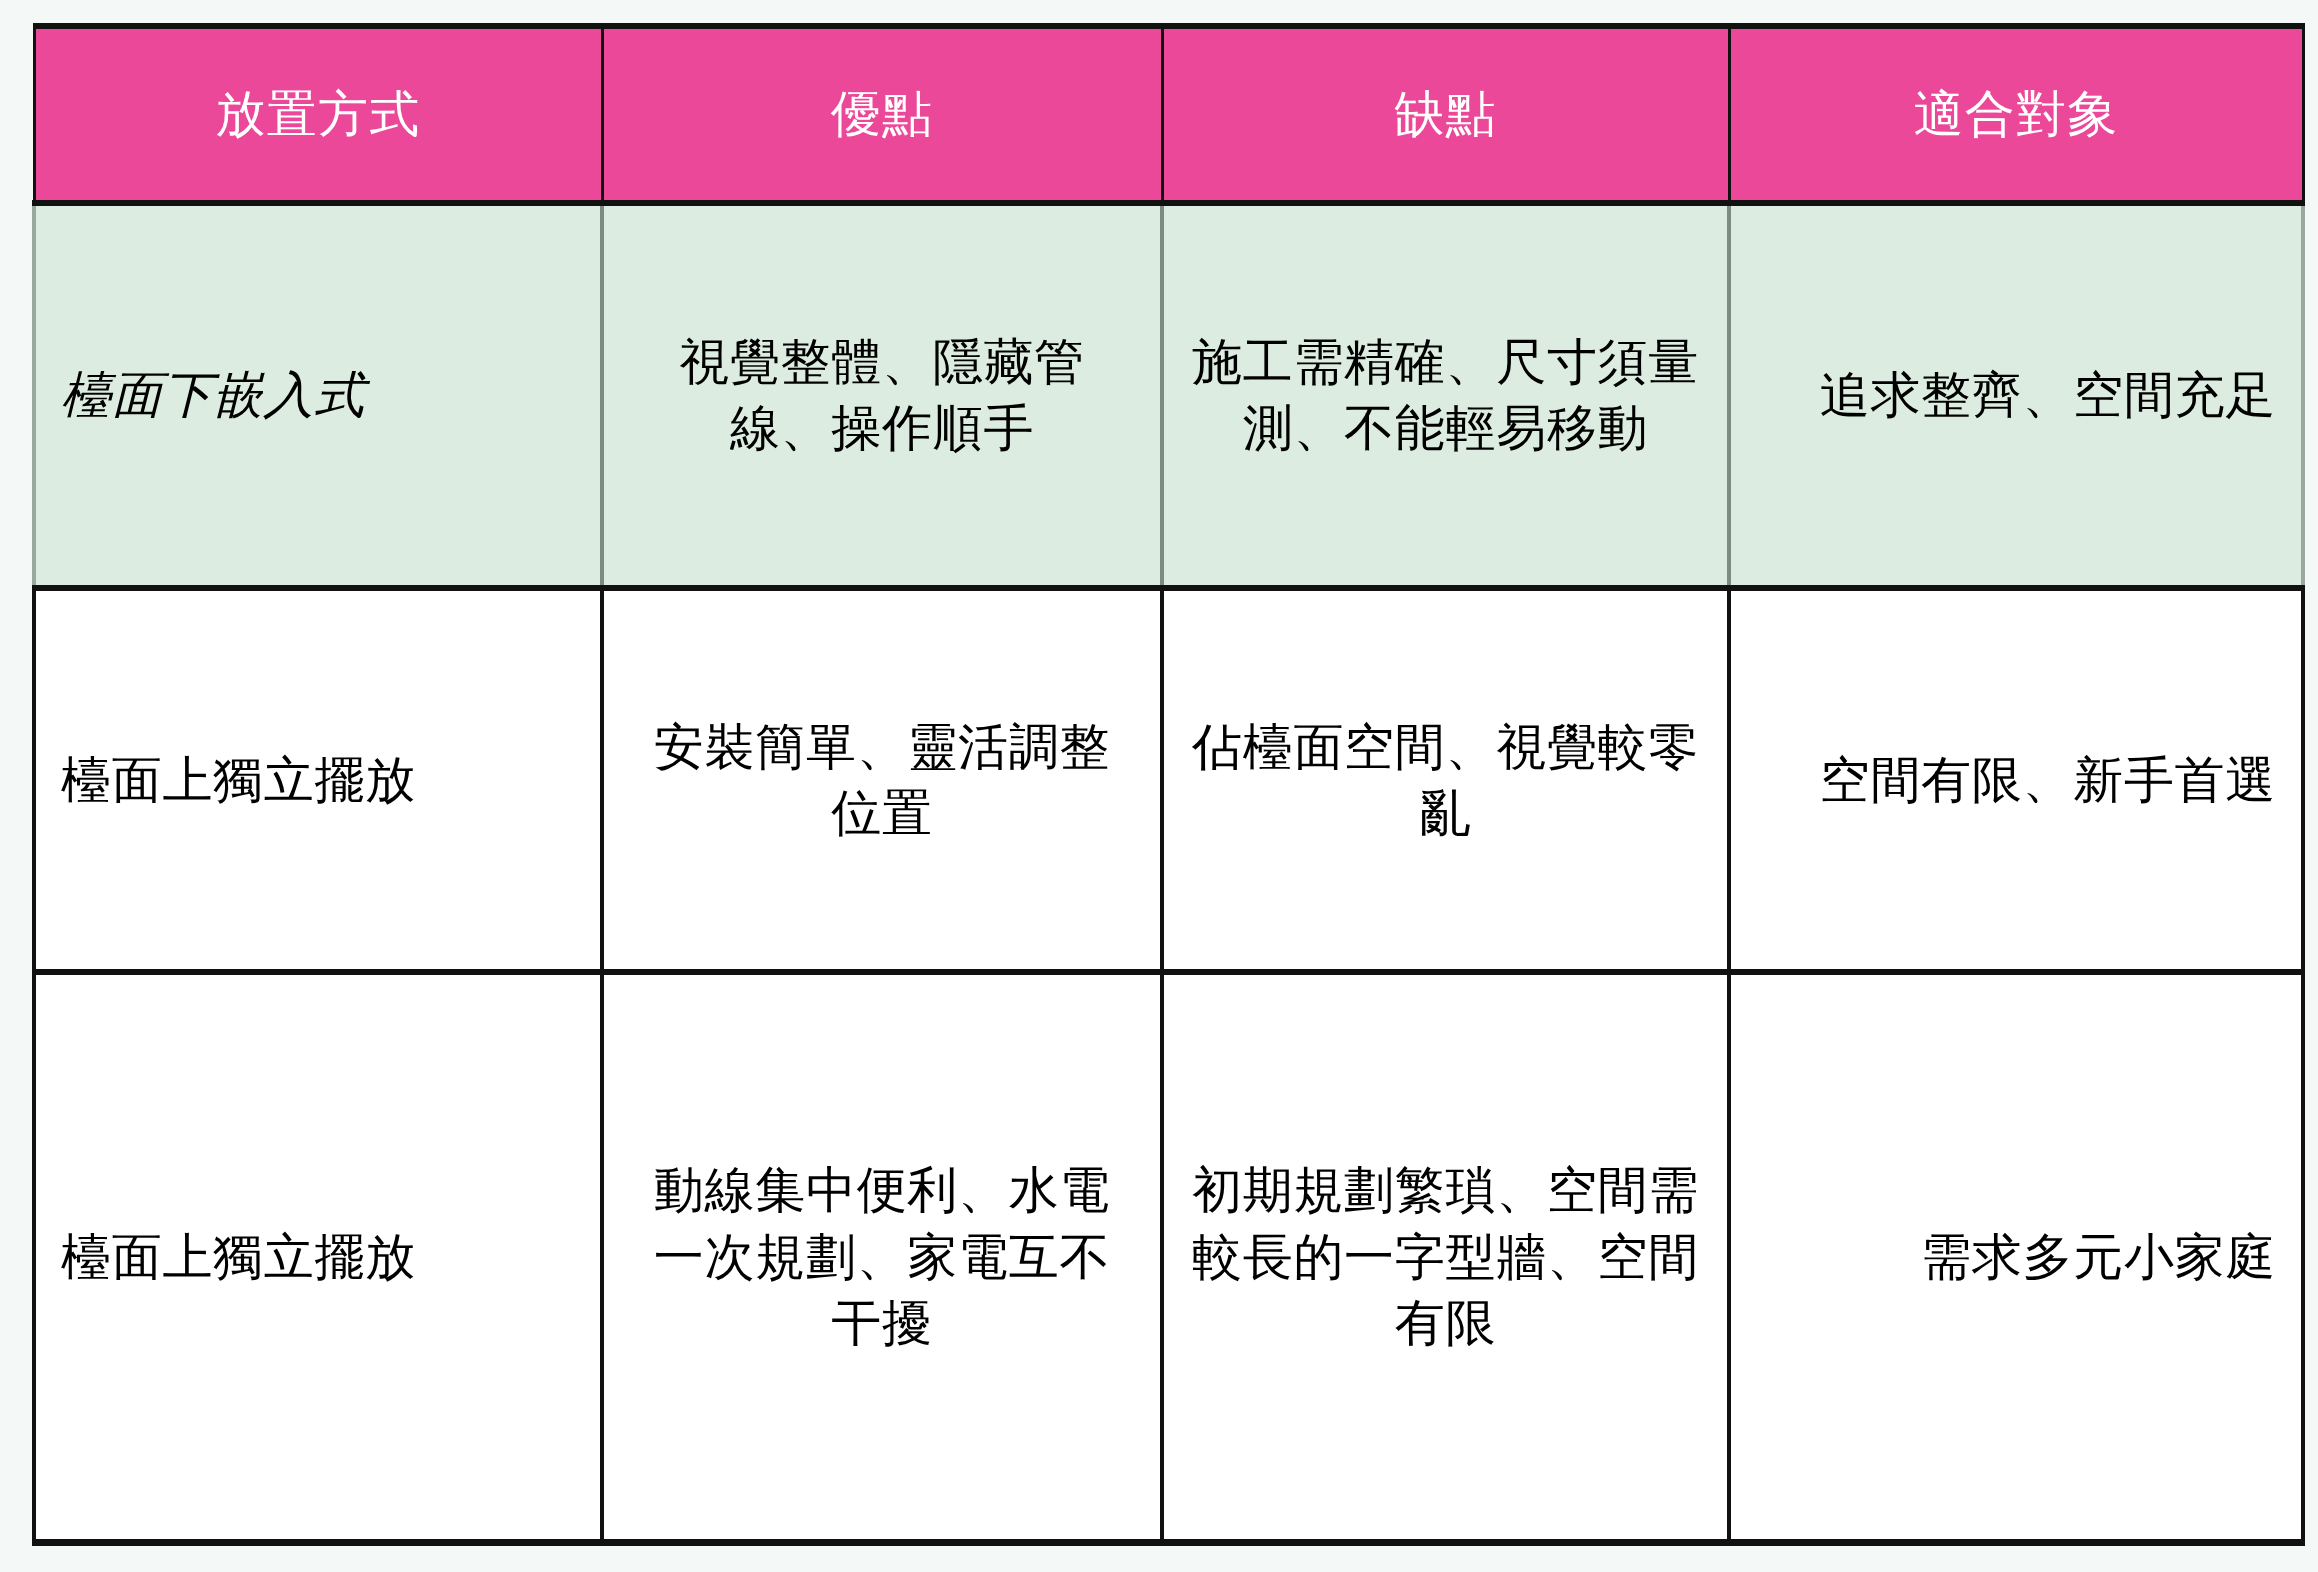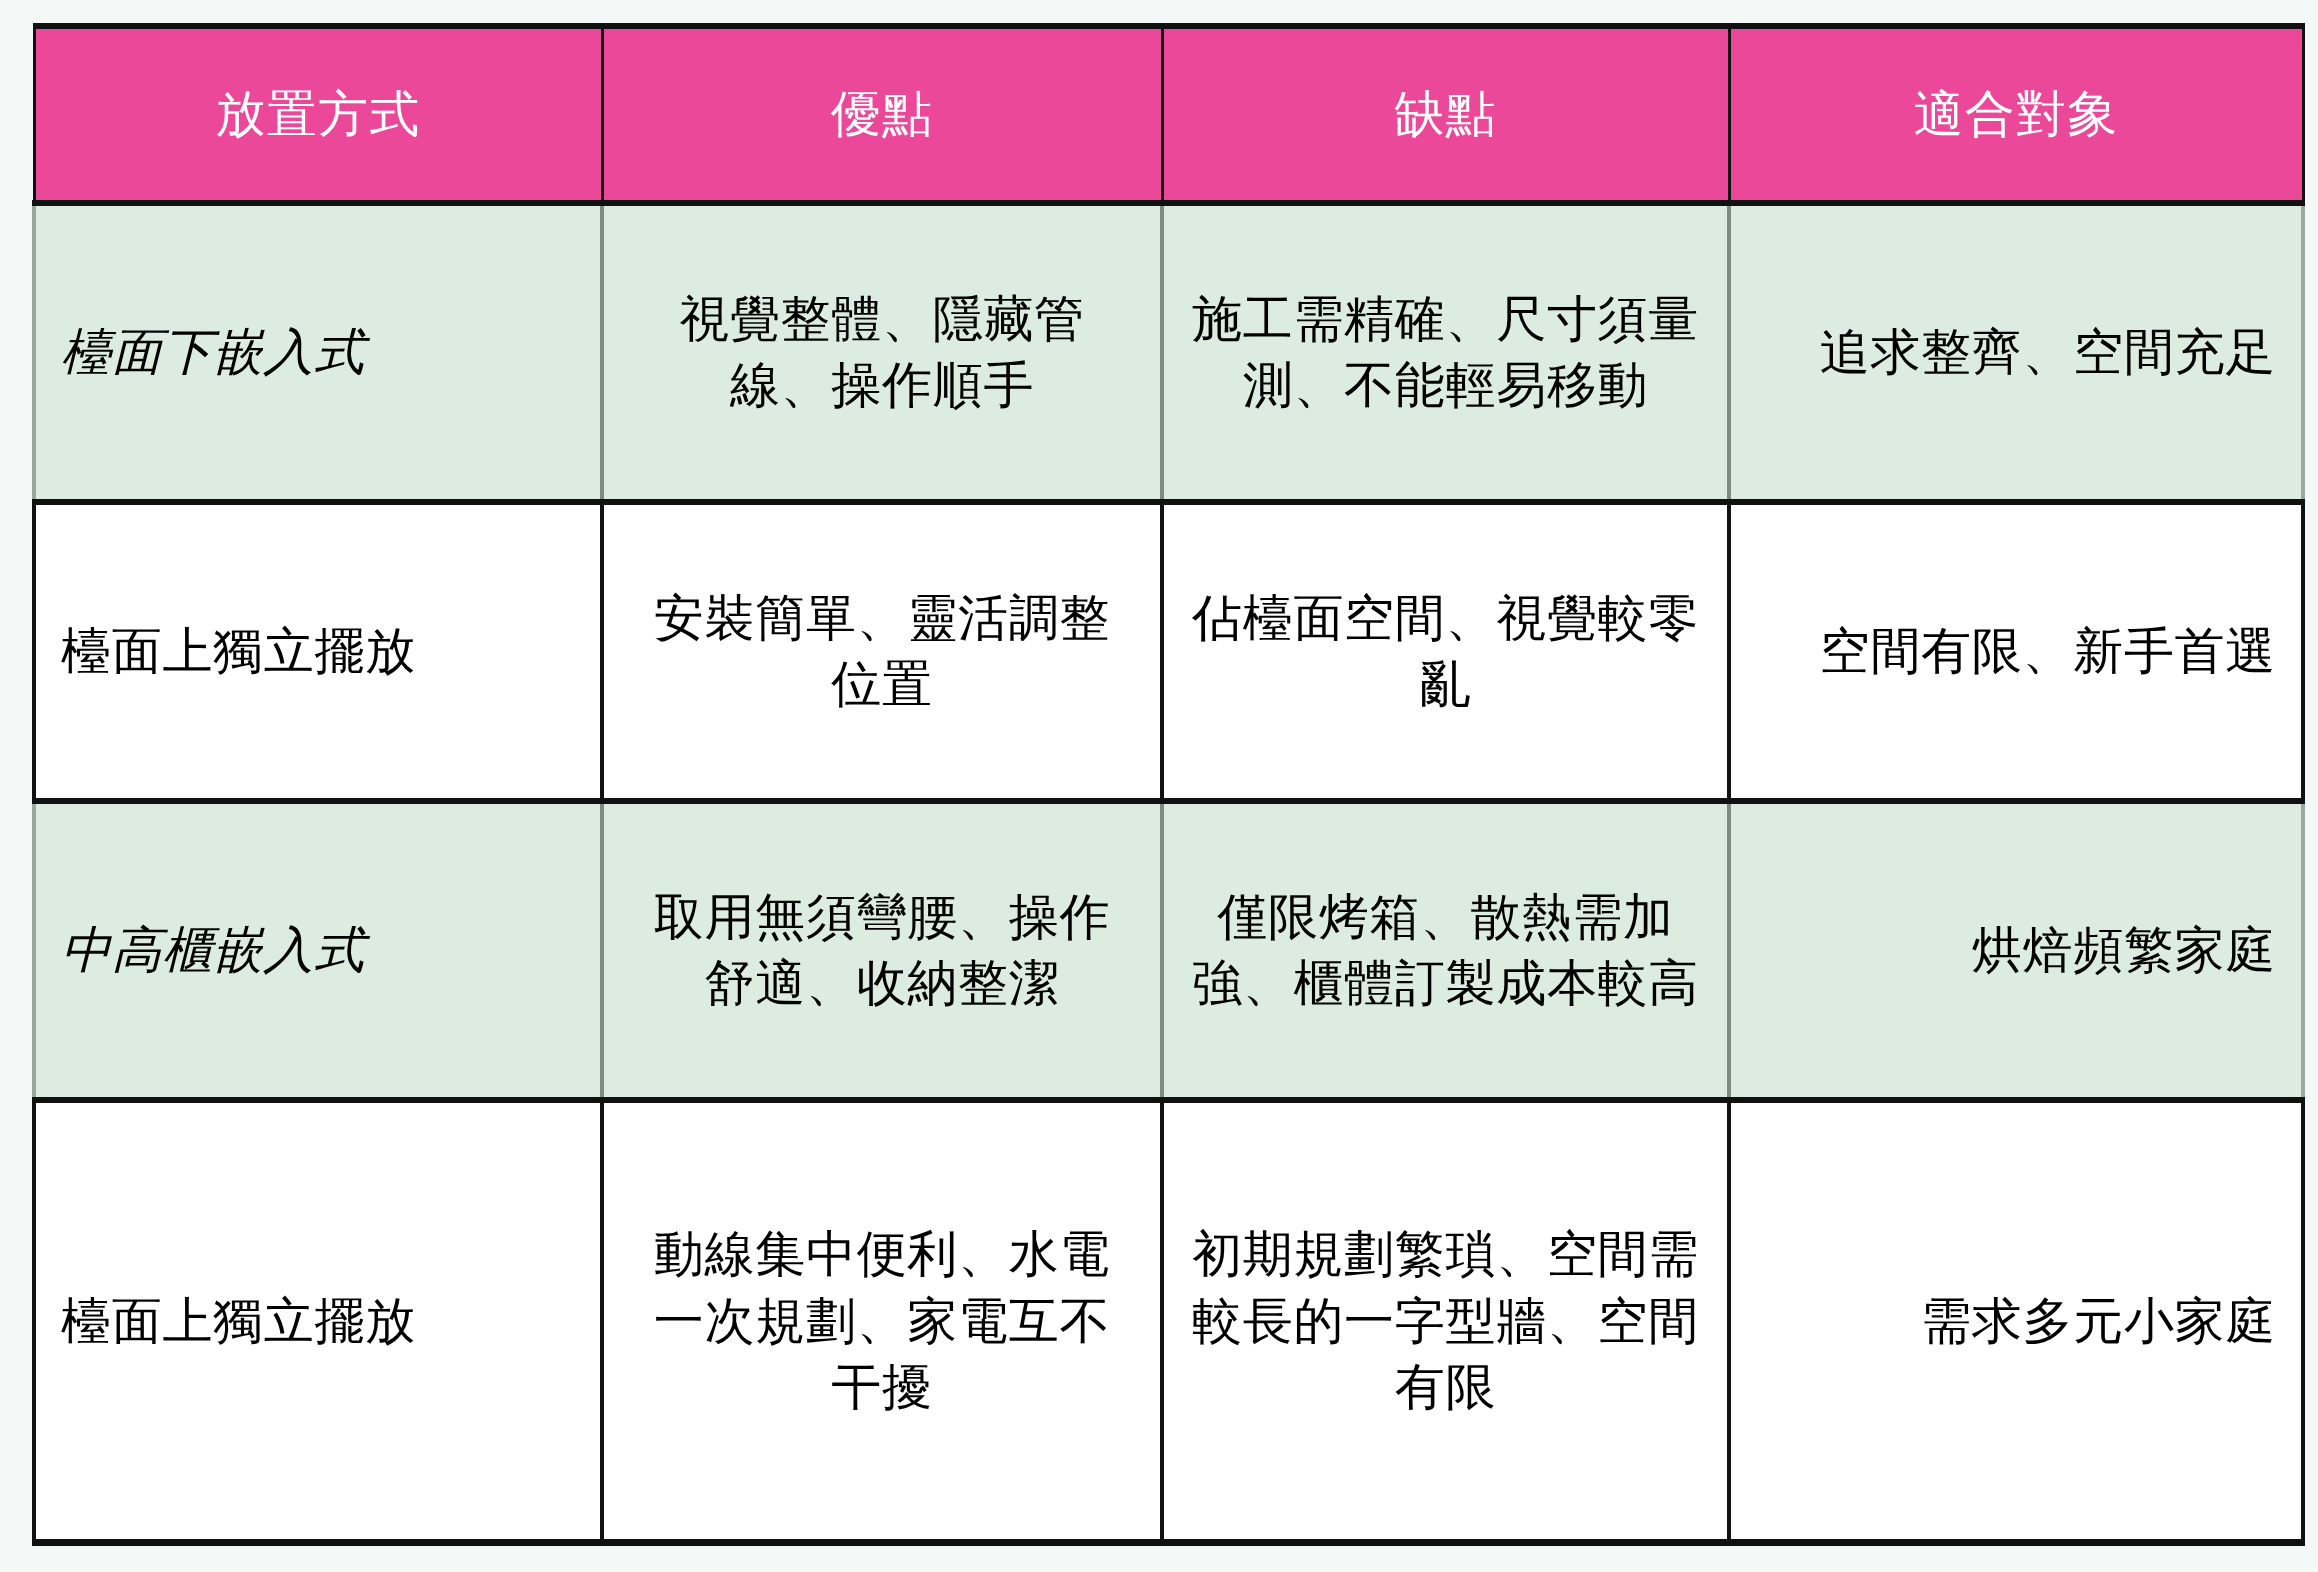--- a/index.html
+++ b/index.html
@@ -135,34 +135,20 @@
             <span class="cell-text">安裝簡單、靈活調整位置</span>
           </td>
         <td class="col-body">
             <span class="cell-text">佔檯面空間、視覺較零亂</span>
           </td>
         <td class="col-target last-col">
             <span class="cell-text">空間有限、新手首選</span>
           </td>
       </tr>
 
-      <tr class="shaded">
-        <td class="col-method first-col">
-            <span class="cell-text">中高櫃嵌入式</span>
-          </td>
-        <td class="col-body">
-            <span class="cell-text">取用無須彎腰、操作舒適、收納整潔</span>
-          </td>
-        <td class="col-body">
-            <span class="cell-text">僅限烤箱、散熱需加強、櫃體訂製成本較高</span>
-          </td>
-        <td class="col-target last-col">
-            <span class="cell-text">烘焙頻繁家庭</span>
-          </td>
-      </tr>
 
       <tr class="plain">
         <td class="col-method first-col">
             <span class="cell-text">檯面上獨立擺放</span>
           </td>
         <td class="col-body">
             <span class="cell-text">動線集中便利、水電一次規劃、家電互不干擾</span>
           </td>
         <td class="col-body">
             <span class="cell-text">初期規劃繁瑣、空間需較長的一字型牆、空間有限</span>

